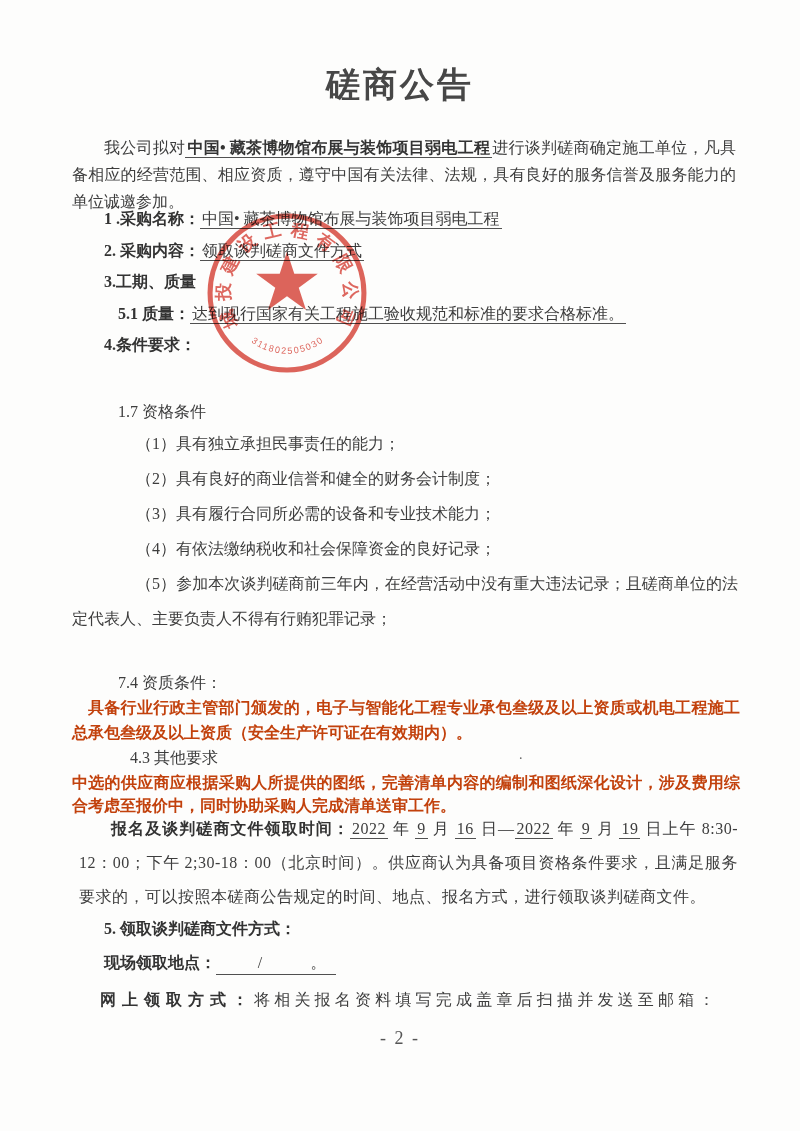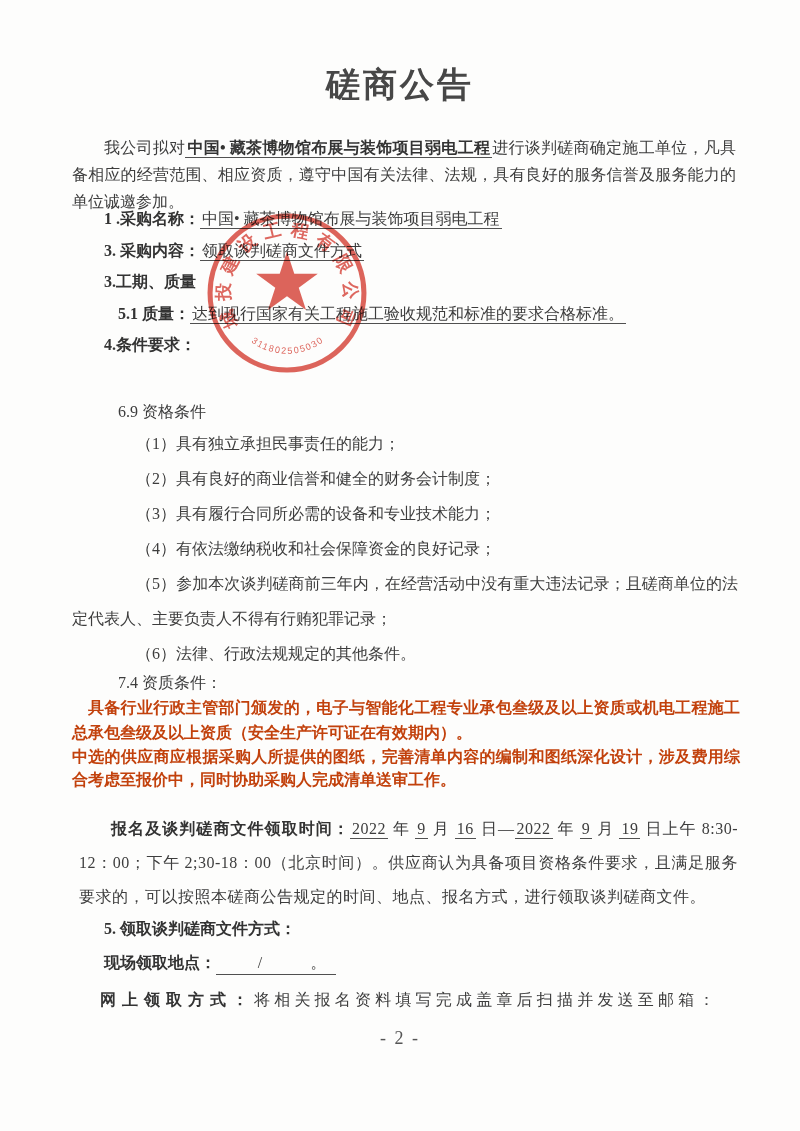--- a/index.html
+++ b/index.html
@@ -54,40 +54,40 @@
 <body>
 
 <div class="page">
 
   <p class="abs title">磋商公告</p>
 
   <p class="abs intro"><span>我公司拟对</span><span class="b u">中国• 藏茶博物馆布展与装饰项目弱电工程</span><span>进行谈判磋商确定施工单位，凡具备相应的经营范围、相应资质，遵守中国有关法律、法规，具有良好的服务信誉及服务能力的单位诚邀参加。</span></p>
 
   <div class="abs list1">
     <p><span class="b">1 .采购名称：</span><span class="u">中国• 藏茶博物馆布展与装饰项目弱电工程</span></p>
-    <p><span class="b">3. 采购内容：</span><span class="u">领取谈判磋商文件方式</span></p>
+    <p><span class="b">2. 采购内容：</span><span class="u">领取谈判磋商文件方式</span></p>
     <p><span class="b">3.工期、质量</span></p>
     <p class="sub"><span class="b">5.1 质量：</span><span class="u">达到现行国家有关工程施工验收规范和标准的要求合格标准。</span></p>
     <p><span class="b">4.条件要求：</span></p>
   </div>
 
-  <p class="abs sec41h">6.9 资格条件</p>
+  <p class="abs sec41h">1.7 资格条件</p>
 
   <div class="abs sec41">
     <p>（1）具有独立承担民事责任的能力；</p>
     <p>（2）具有良好的商业信誉和健全的财务会计制度；</p>
     <p>（3）具有履行合同所必需的设备和专业技术能力；</p>
     <p>（4）有依法缴纳税收和社会保障资金的良好记录；</p>
     <p>（5）参加本次谈判磋商前三年内，在经营活动中没有重大违法记录；且磋商单位的法定代表人、主要负责人不得有行贿犯罪记录；</p>
-    <p>（6）法律、行政法规规定的其他条件。</p>
   </div>
 
   <div class="abs sec42">
     <p class="h1">7.4 资质条件：</p>
     <p class="body1">具备行业行政主管部门颁发的，电子与智能化工程专业承包叁级及以上资质或机电工程施工总承包叁级及以上资质（安全生产许可证在有效期内）。</p>
+    <p class="h2">4.3 其他要求</p>
     <p class="body2">中选的供应商应根据采购人所提供的图纸，完善清单内容的编制和图纸深化设计，涉及费用综合考虑至报价中，同时协助采购人完成清单送审工作。</p>
   </div>
 
   <span class="abs stray">.</span>
 
   <p class="abs signup"><span class="b">报名及谈判磋商文件领取时间：</span><span class="u">2022</span><span> 年 </span><span class="u">9</span><span> 月 </span><span class="u">16</span><span> 日—</span><span class="u">2022</span><span> 年 </span><span class="u">9</span><span> 月 </span><span class="u">19</span><span> 日上午 8:30-12：00；下午 2;30-18：00（北京时间）。供应商认为具备项目资格条件要求，且满足服务要求的，可以按照本磋商公告规定的时间、地点、报名方式，进行领取谈判磋商文件。</span></p>
 
   <p class="abs sec5h"><span class="b">5. 领取谈判磋商文件方式：</span></p>
 
   <p class="abs online"><span class="b">网上领取方式：</span><span>将相关报名资料填写完成盖章后扫描并发送至邮箱：</span></p>

